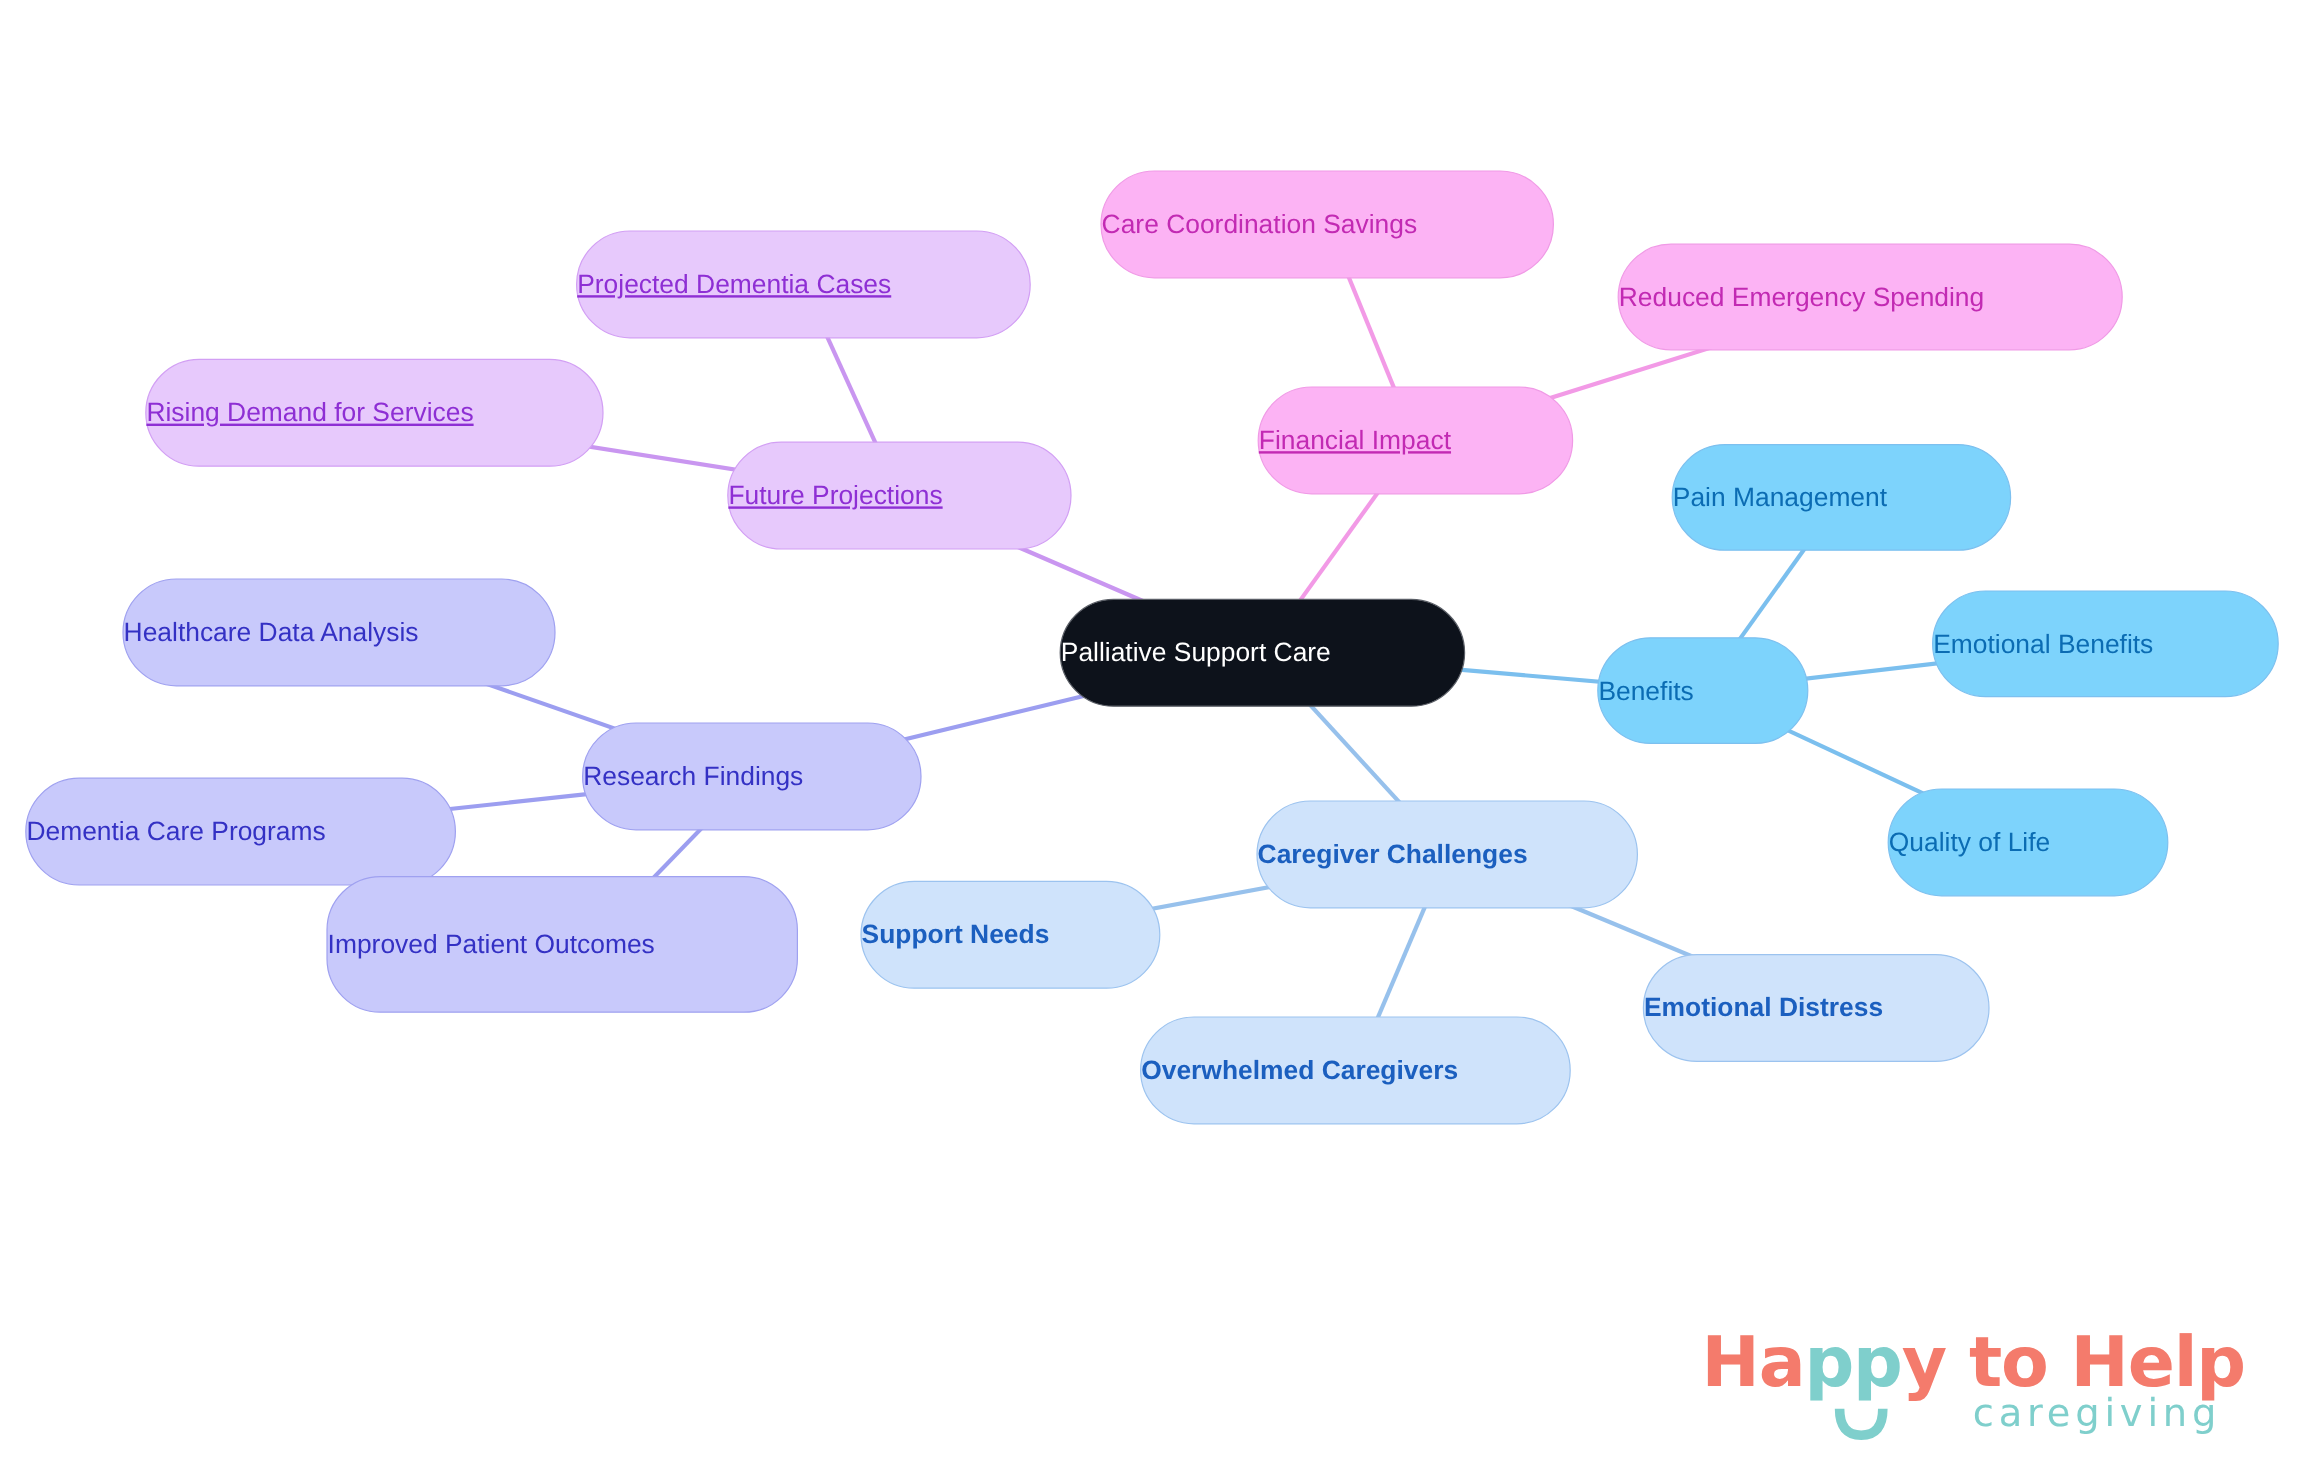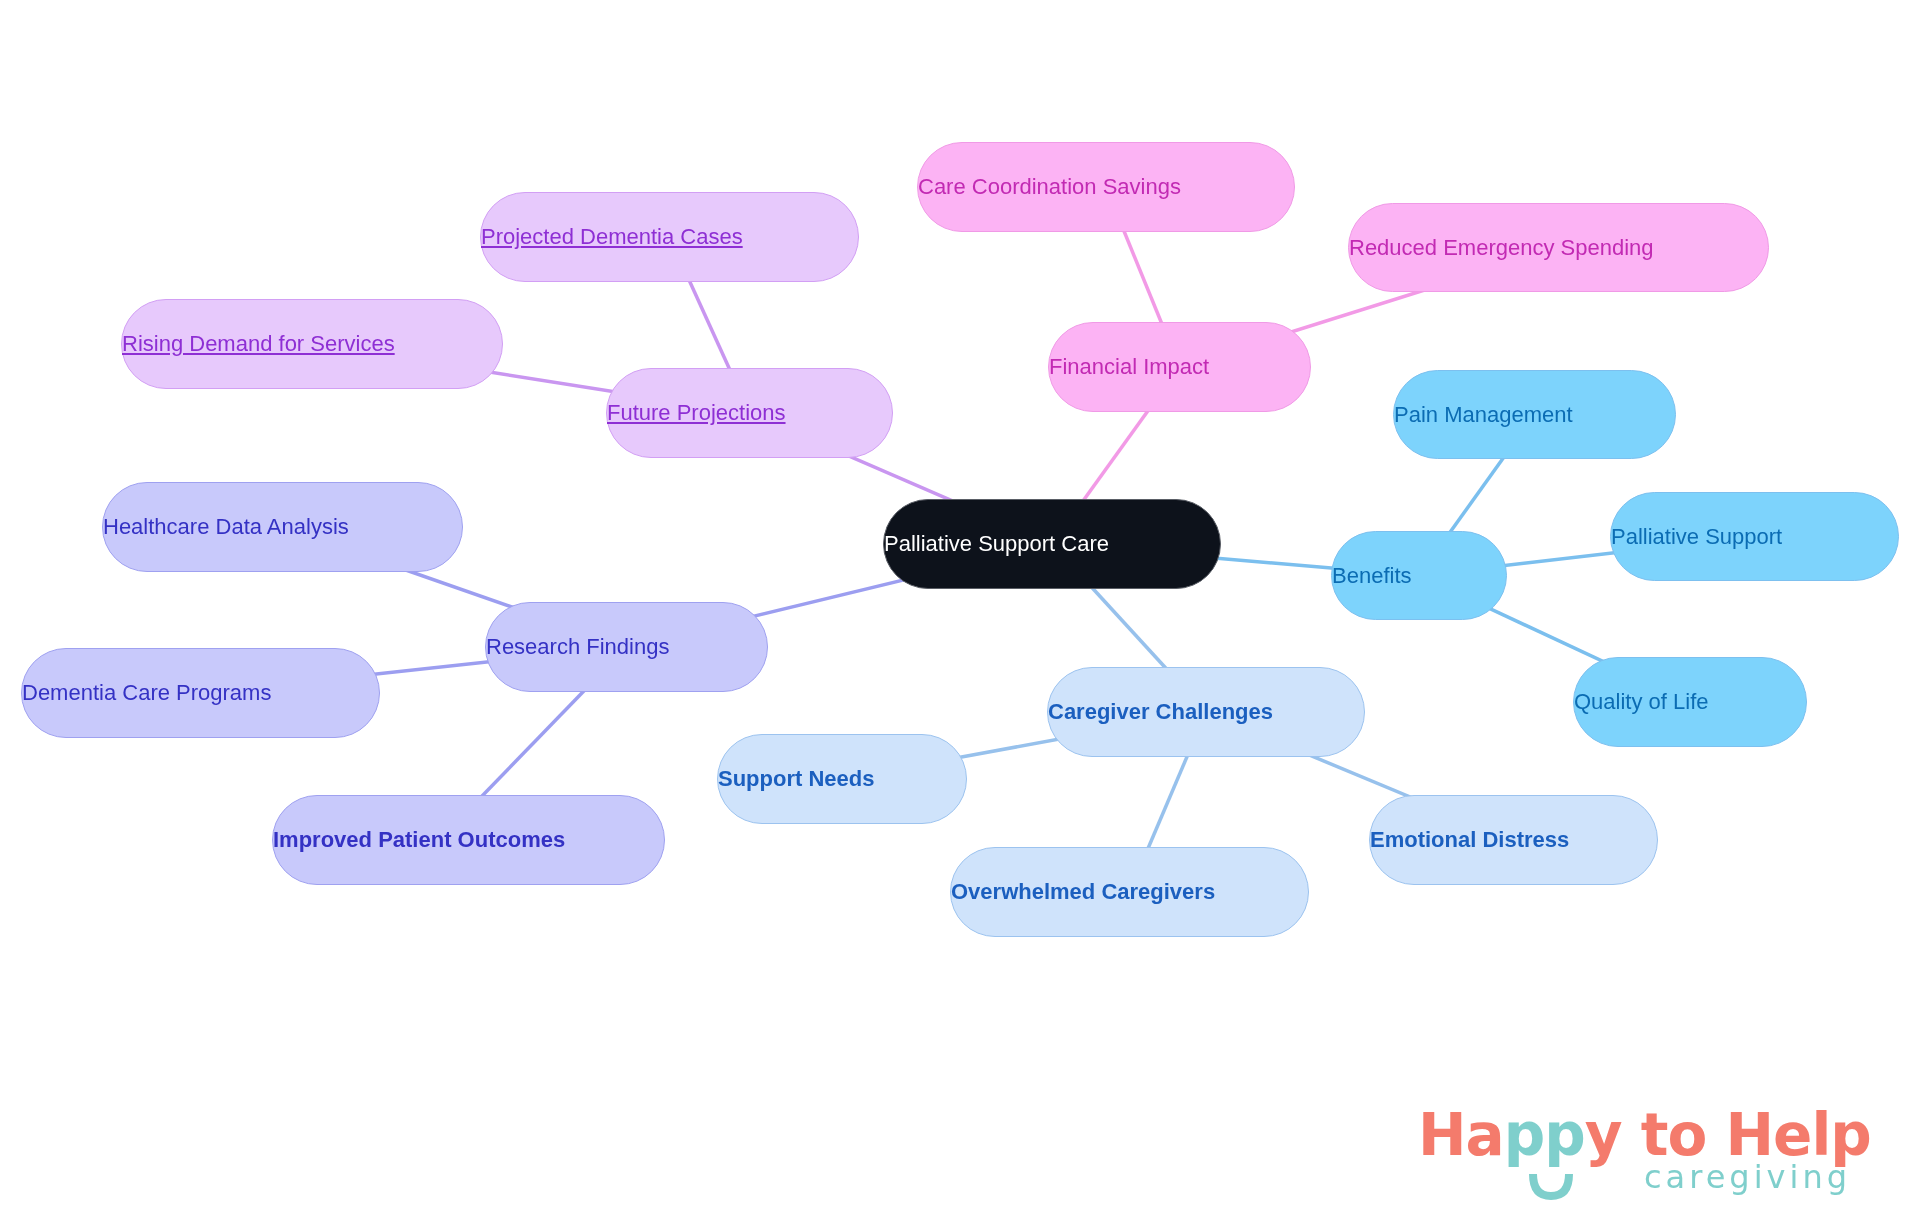--- a/index.html
+++ b/index.html
@@ -119,37 +119,37 @@
       </div>
       <div class="node purple" style="left: 606px; top: 368px; width: 287px; height: 90px;">
         <span>Future Projections</span>
       </div>
       <div class="node purple" style="left: 480px; top: 192px; width: 379px; height: 90px;">
         <span>Projected Dementia Cases</span>
       </div>
       <div class="node purple" style="left: 121px; top: 299px; width: 382px; height: 90px;">
         <span>Rising Demand for Services</span>
       </div>
-      <div class="node pink" style="left: 1048px; top: 322px; width: 263px; height: 90px;">
+      <div class="node pink" style="left: 1048px; top: 322px; width: 263px; height: 90px; text-decoration: underline;">
         <span>Financial Impact</span>
       </div>
       <div class="node pink" style="left: 917px; top: 142px; width: 378px; height: 90px;">
         <span>Care Coordination Savings</span>
       </div>
       <div class="node pink" style="left: 1348px; top: 203px; width: 421px; height: 89px;">
         <span>Reduced Emergency Spending</span>
       </div>
       <div class="node sky" style="left: 1331px; top: 531px; width: 176px; height: 89px;">
         <span>Benefits</span>
       </div>
       <div class="node sky" style="left: 1393px; top: 370px; width: 283px; height: 89px;">
         <span>Pain Management</span>
       </div>
       <div class="node sky" style="left: 1610px; top: 492px; width: 289px; height: 89px;">
-        <span>Palliative Support</span>
+        <span>Emotional Benefits</span>
       </div>
       <div class="node sky" style="left: 1573px; top: 657px; width: 234px; height: 90px;">
         <span>Quality of Life</span>
       </div>
       <div class="node pale" style="left: 1047px; top: 667px; width: 318px; height: 90px;">
         <span>Caregiver Challenges</span>
       </div>
       <div class="node pale" style="left: 717px; top: 734px; width: 250px; height: 90px;">
         <span>Support Needs</span>
       </div>
@@ -161,21 +161,21 @@
       </div>
       <div class="node indigo" style="left: 485px; top: 602px; width: 283px; height: 90px;">
         <span>Research Findings</span>
       </div>
       <div class="node indigo" style="left: 102px; top: 482px; width: 361px; height: 90px;">
         <span>Healthcare Data Analysis</span>
       </div>
       <div class="node indigo" style="left: 21px; top: 648px; width: 359px; height: 90px;">
         <span>Dementia Care Programs</span>
       </div>
-      <div class="node indigo" style="left: 272px; top: 795px; width: 393px; height: 90px; font-weight: bold;">
+      <div class="node indigo" style="left: 272px; top: 730px; width: 393px; height: 114px;">
         <span>Improved Patient Outcomes</span>
       </div>
     </div>
 </div>
 
 <div id="logo">
   <div class="main"><span>Ha</span><span class="teal">pp</span><span>y to Help</span></div>
   <svg class="smile" viewBox="0 0 46 28" xmlns="http://www.w3.org/2000/svg">
     <path d="M5 2 Q5 24 23 24 Q41 24 41 2" fill="none" stroke="#7fcfcc" stroke-width="8" stroke-linecap="butt"></path>
   </svg>

